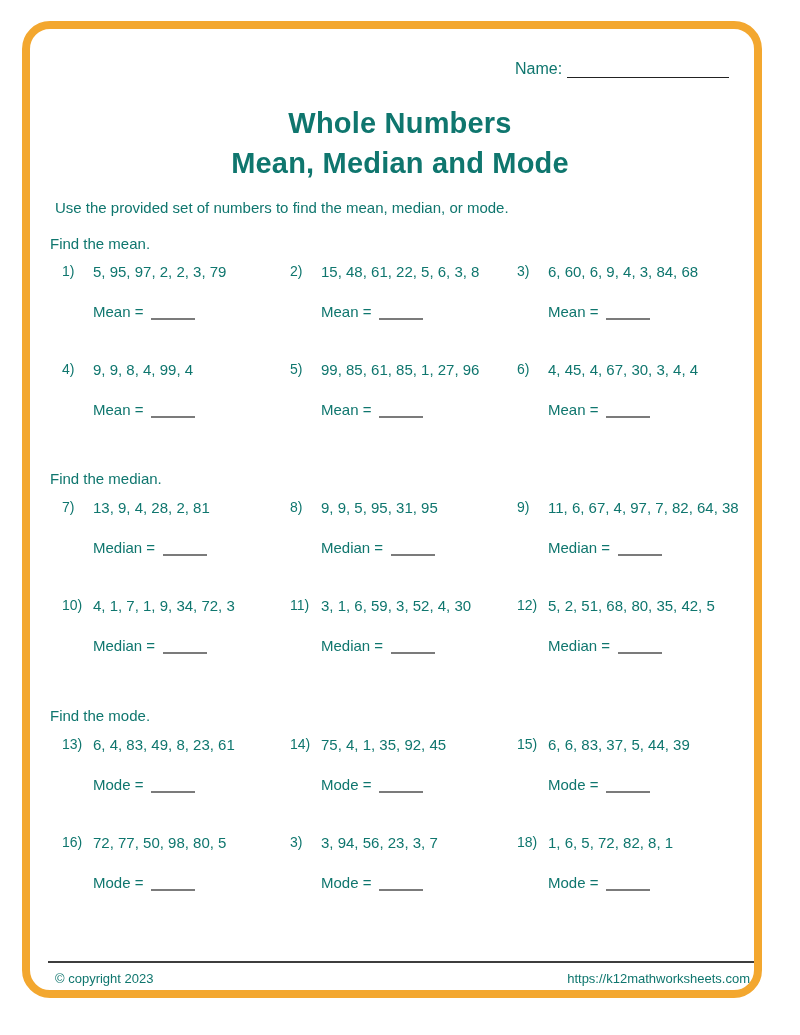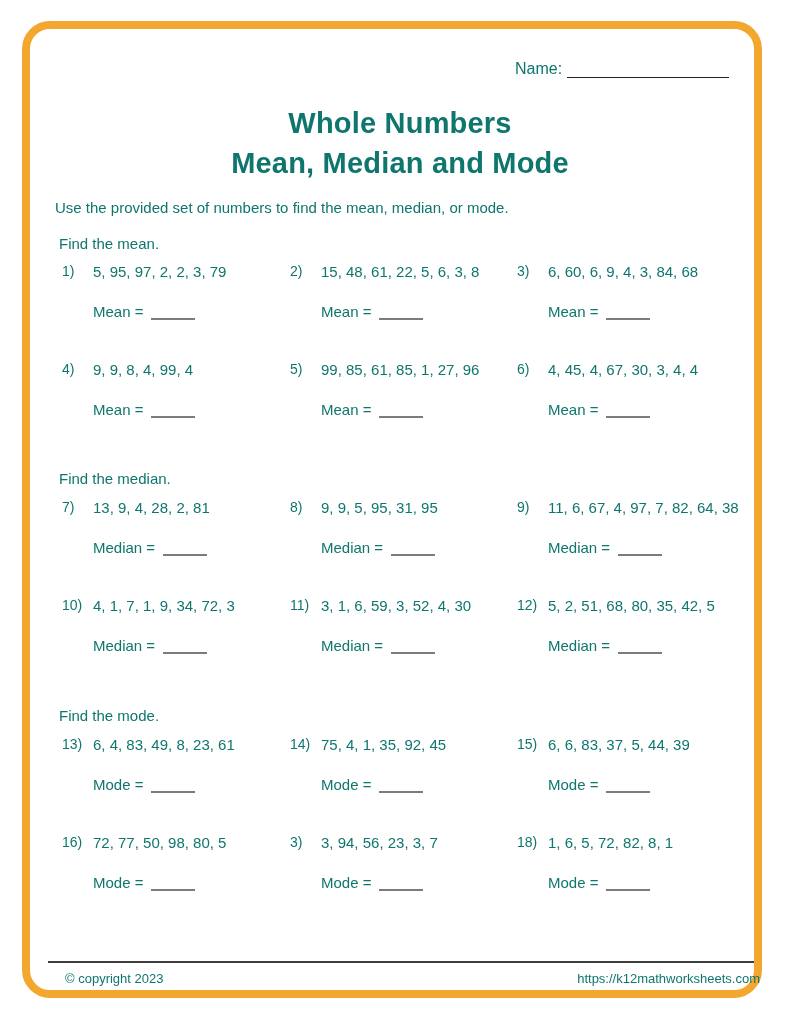--- a/index.html
+++ b/index.html
@@ -54,21 +54,21 @@
     letter-spacing: 0.2px;
   }
   .instruction {
     position: absolute;
     top: 199px;
     left: 55px;
     font-size: 15px;
   }
   .section-heading {
     position: absolute;
-    left: 59px;
+    left: 50px;
     font-size: 15px;
   }
   .prob {
     position: absolute;
     display: flex;
     align-items: flex-start;
     font-size: 15px;
   }
   .pnum {
     display: inline-block;
@@ -104,21 +104,20 @@
     background: #3d3d3d;
   }
   .footer-row {
     position: absolute;
     top: 971px;
     left: 55px;
     width: 695px;
     display: flex;
     justify-content: space-between;
     font-size: 13px;
-    margin-left: 10px;
   }
 </style>
 </head>
 <body>
 
 <div class="page">
   <div class="border-frame" style="border-color: rgb(243, 167, 47);"></div>
 
   <div class="name-row">
     <span>Name:</span>

